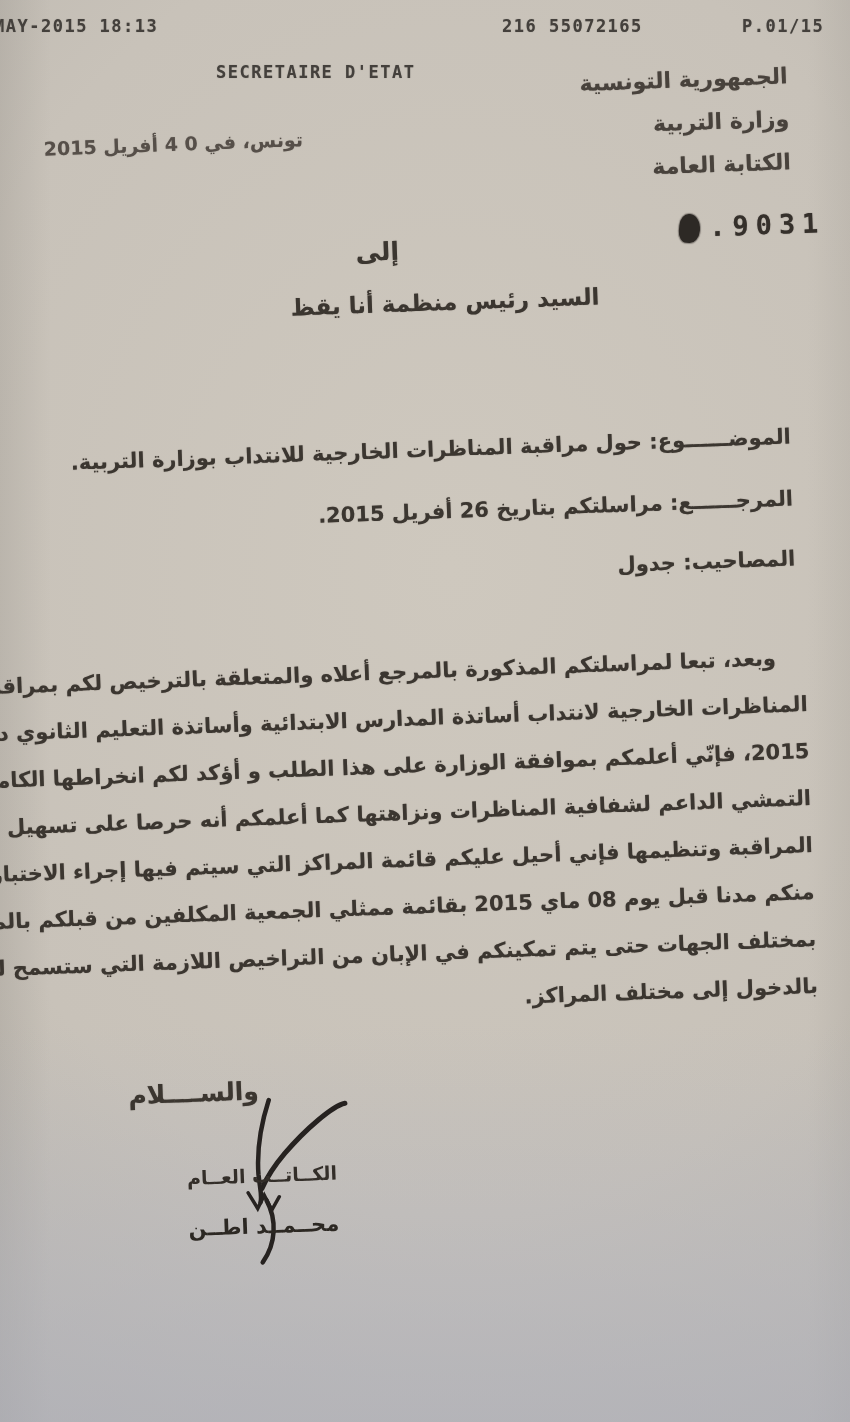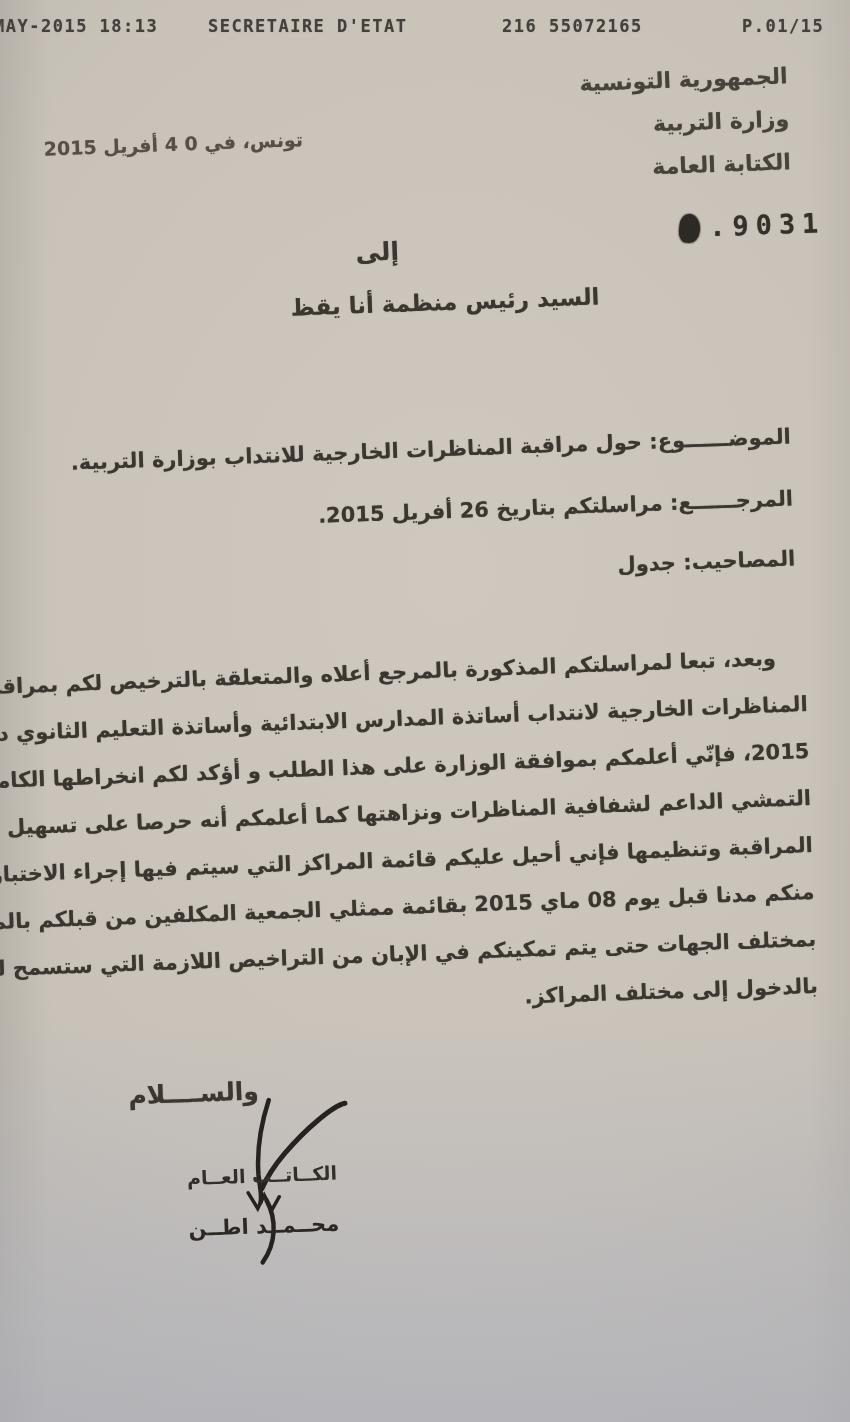--- a/index.html
+++ b/index.html
@@ -21,21 +21,21 @@
   .stamp-ink{color:#564f49;text-shadow:0 0 1px rgba(86,79,73,.4);}
 
   .fax-header{
     position:absolute;top:16px;left:0;width:850px;height:22px;
     font-family:"DejaVu Sans Mono",monospace;font-size:17px;font-weight:600;
     color:#44403c;letter-spacing:1.5px;white-space:nowrap;
     text-shadow:0 0 1px rgba(68,64,60,.4);
   }
   .fax-header .fh{position:absolute;top:0;}
   .fh-date{left:-6px;}
-  .fh-sender{left:208px;}
+  .fh-sender{left:216px;margin-top:46px;}
   .fh-phone{left:502px;}
   .fh-page{left:742px;}
 
   .letterhead{
     position:absolute;top:68px;right:42px;text-align:right;
     font-size:22px;font-weight:bold;line-height:43px;color:#48423c;
   }
   .date-line{
     position:absolute;top:124px;left:62px;
     font-size:19px;font-weight:bold;letter-spacing:.5px;

